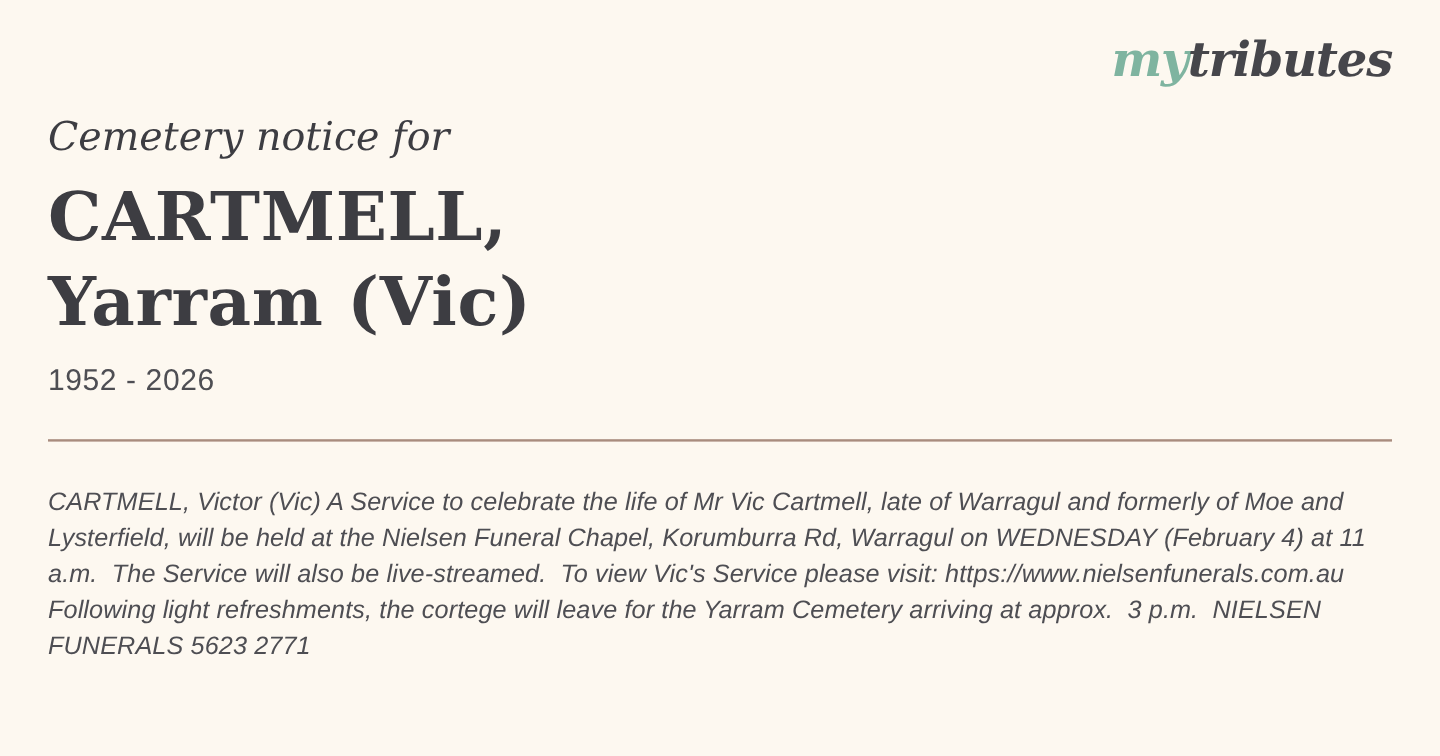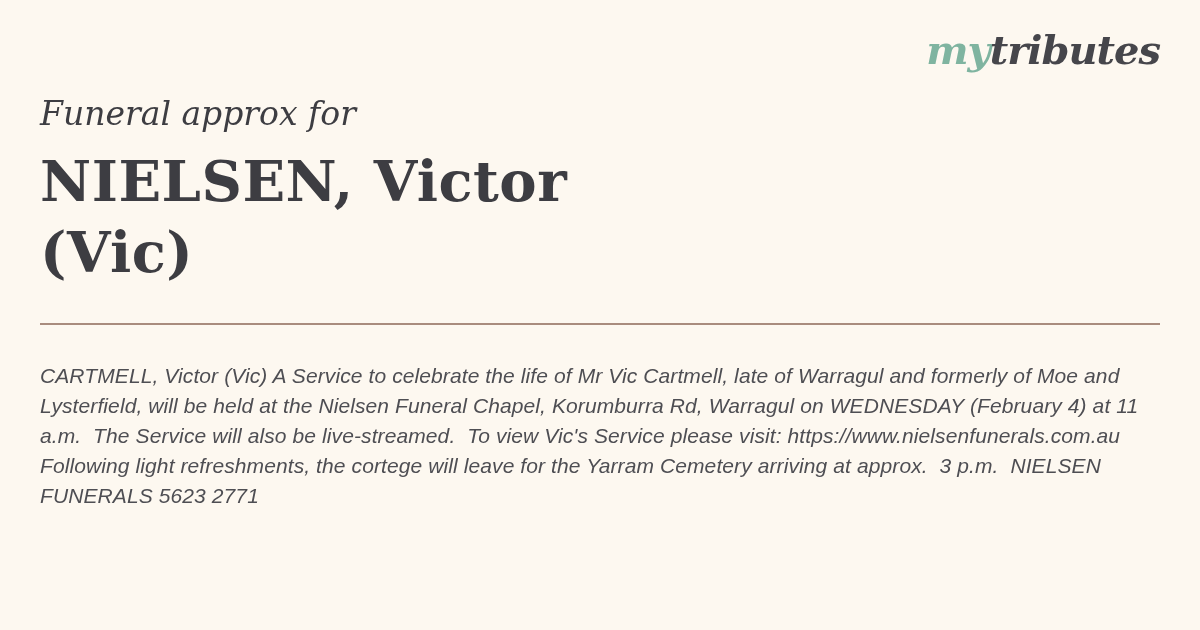--- a/index.html
+++ b/index.html
@@ -85,22 +85,23 @@
 <body>
 
 <div class="card">
 
   <div class="logo-row">
     <div class="logo">
       <span class="logo-my">my</span><span class="logo-trib">tributes</span>
     </div>
   </div>
 
-  <p class="eyebrow">Funeral approx for</p>
+  <p class="eyebrow">Cemetery notice for</p>
 
-  <h1 class="deceased-name">NIELSEN, Victor (Vic)</h1>
+  <h1 class="deceased-name">CARTMELL, Yarram (Vic)</h1>
 
+  <p class="years">1952 - 2026</p>
 
   <hr class="divider">
 
   <p class="notice-body">CARTMELL, Victor (Vic) A Service to celebrate the life of Mr Vic Cartmell, late of Warragul and formerly of Moe and Lysterfield, will be held at the Nielsen Funeral Chapel, Korumburra Rd, Warragul on WEDNESDAY (February 4) at 11 a.m.  The Service will also be live-streamed.  To view Vic's Service please visit: https://www.nielsenfunerals.com.au Following light refreshments, the cortege will leave for the Yarram Cemetery arriving at approx.  3 p.m.  NIELSEN FUNERALS 5623 2771</p>
 
 </div>
 
 </body></html>

